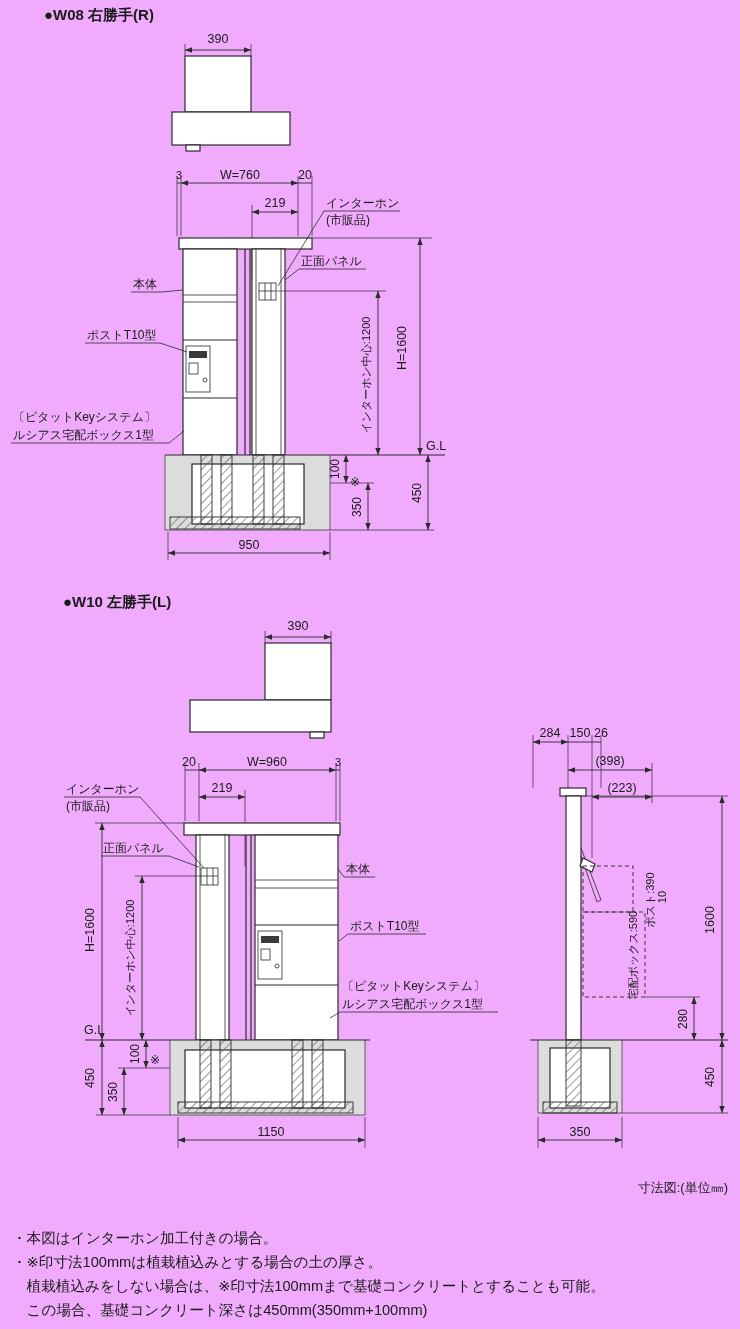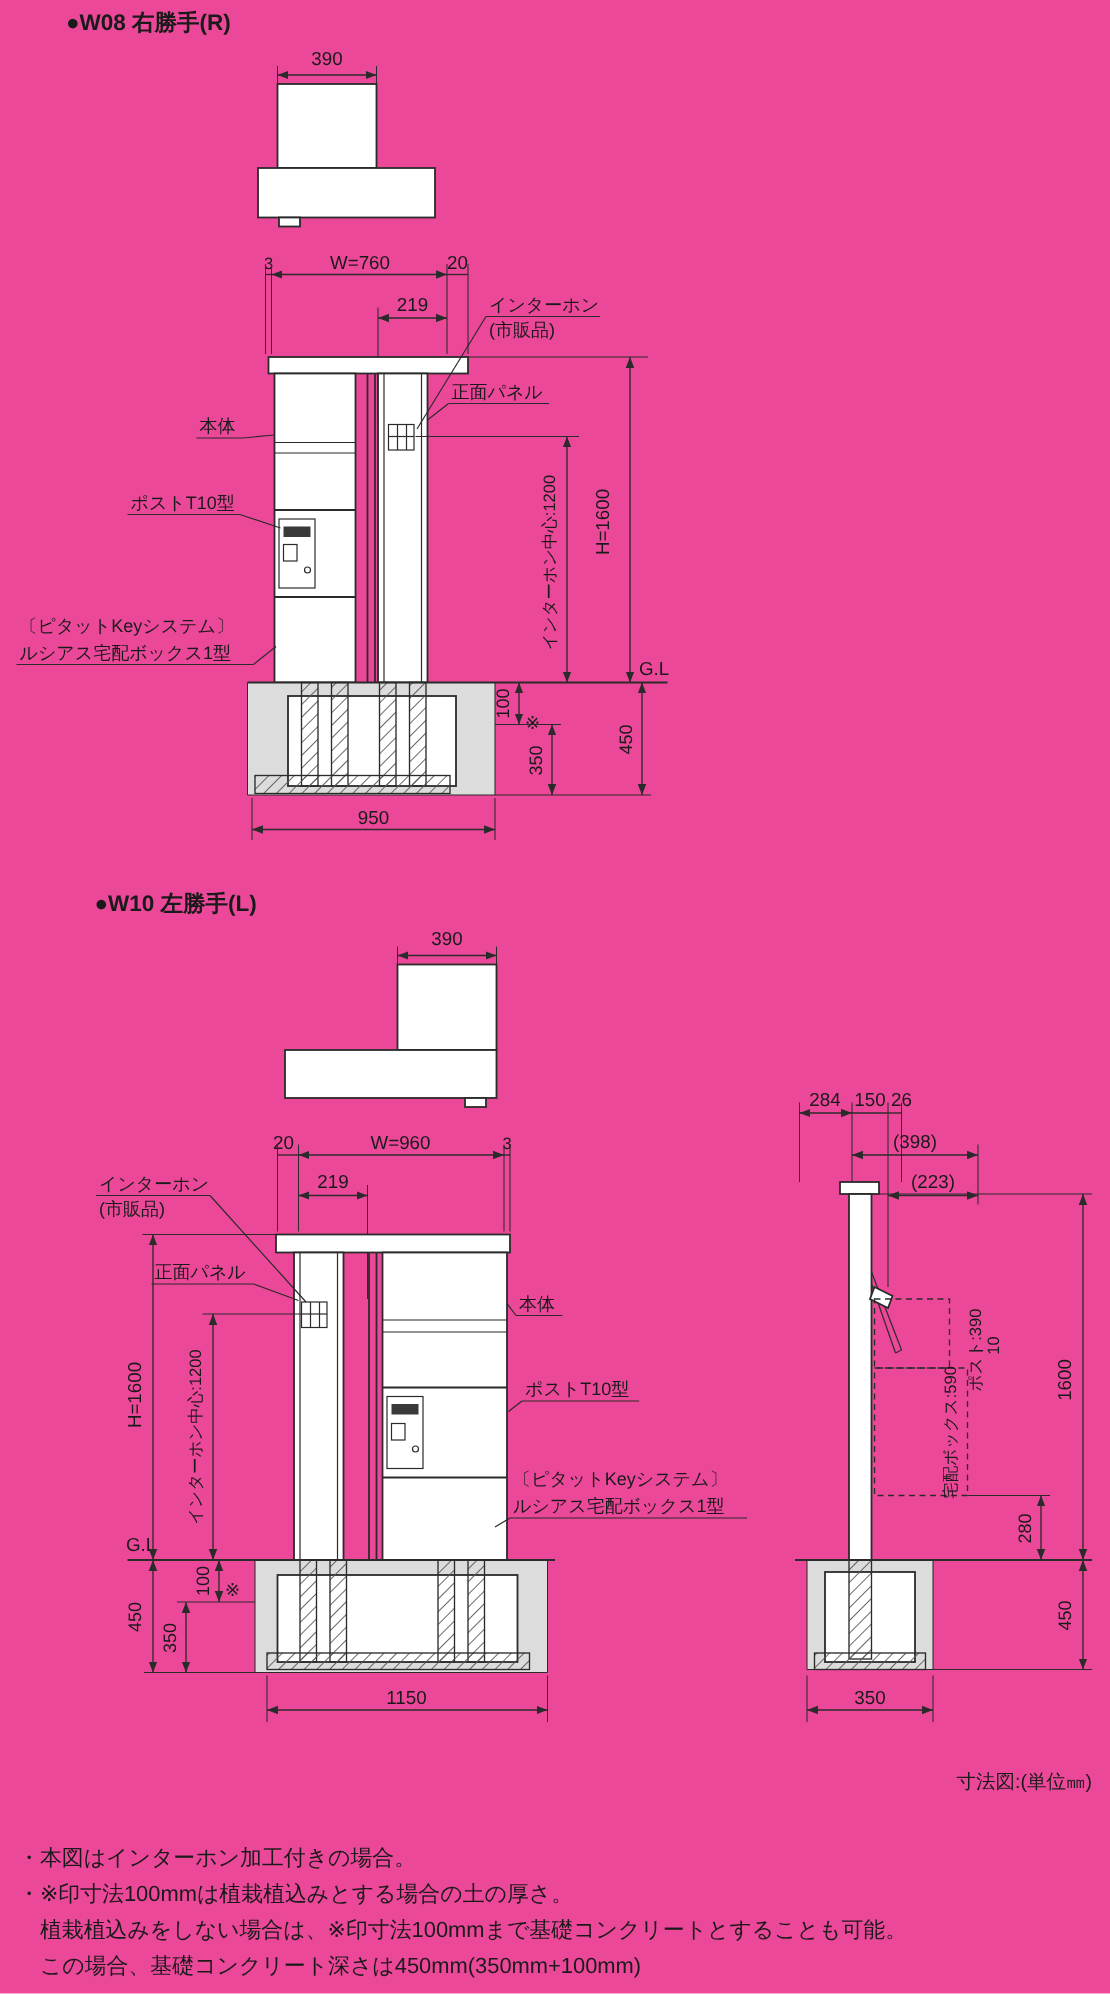--- a/index.html
+++ b/index.html
@@ -1,16 +1,16 @@
 <!DOCTYPE html>
 <html><head>
 <meta charset="utf-8">
 <style>
   html,body{margin:0;padding:0;background:#fff;}
-  .page{width:740px;height:1329px;position:relative;background:#ec4899;}
+  .page{width:740px;height:1329px;position:relative;background:#f0abfc;}
   svg text{font-family:"Liberation Sans","DejaVu Sans",sans-serif;fill:#1a1a1a;}
   .t{font-size:15px;font-weight:bold;}
   .d{font-size:12.5px;}
   .ds{font-size:11px;}
   .l{font-size:12px;}
   .fc{font-size:13px;}
   .fn{font-size:14.6px;}
   .st{fill:none;stroke:#2b2b2b;stroke-width:1.2;}
   .stw{fill:#fff;stroke:#2b2b2b;stroke-width:1.2;}
   .thin{fill:none;stroke:#2b2b2b;stroke-width:0.8;}

